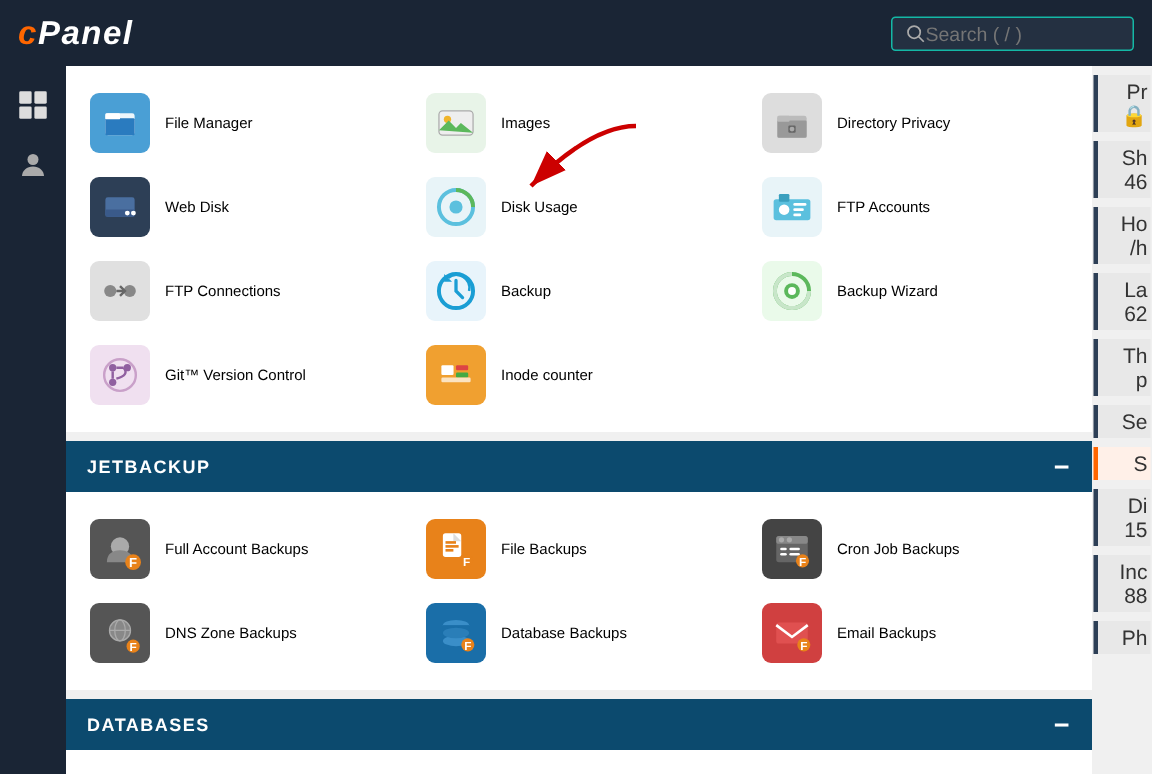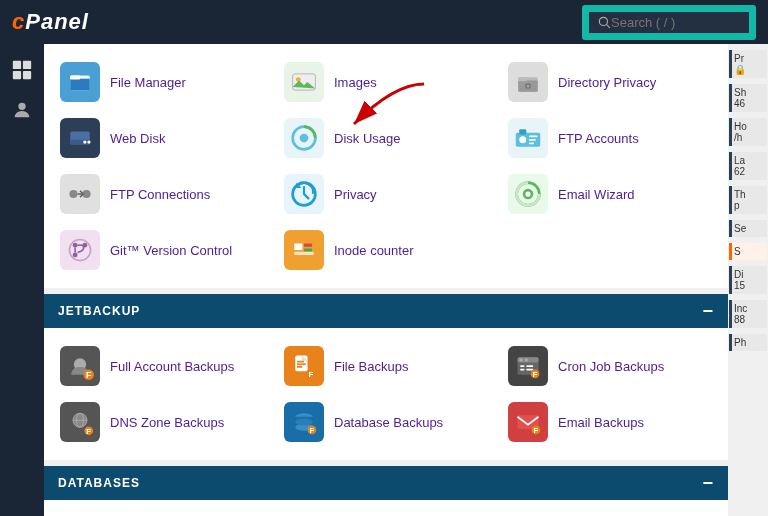--- a/index.html
+++ b/index.html
@@ -20,21 +20,21 @@
       font-size: 22px;
       font-style: italic;
       font-weight: bold;
       letter-spacing: 1px;
     }
     .header-logo span { color: #ff6600; }
     .header-search {
       display: flex;
       align-items: center;
       background: #243041;
-      border: 7px solid #14b8a6;
+      border: 1px solid #14b8a6;
       border-radius: 3px;
       padding: 3px 8px;
       color: #aaa;
       font-size: 13px;
     }
     .header-search input {
       background: transparent;
       border: none;
       outline: none;
       color: #aaa;
@@ -119,22 +119,22 @@
     .icon-img {
       width: 40px;
       height: 40px;
       flex-shrink: 0;
       display: flex;
       align-items: center;
       justify-content: center;
       border-radius: 6px;
     }
     .icon-label {
-      font-size: 13px;
-      color: #4c1d95;
+      font-size: 10px;
+      color: #000000;
     }
 
     
     .right-sidebar {
       width: 40px;
       background: #f0f0f0;
       display: flex;
       flex-direction: column;
       align-items: center;
       padding-top: 6px;
@@ -149,21 +149,21 @@
       width: 38px;
       padding: 3px 2px;
       font-size: 9px;
       color: #333;
       text-align: left;
       border-left: 3px solid #2d3f56;
       margin-bottom: 2px;
       cursor: pointer;
     }
     .sidebar-block.orange { border-color: #ff6600; }
-    .sidebar-block span { display: block; font-size: 10px; }
+    .sidebar-block span { display: block; font-size: 14px; text-align: right; }
 
     
     .main::-webkit-scrollbar { width: 6px; }
     .main::-webkit-scrollbar-thumb { background: #aaa; border-radius: 3px; }
     .icon-grid-wrapper {
       position: relative;
     }
     .red-arrow-svg {
       position: absolute;
       top: 30px;
@@ -310,33 +310,33 @@
 
           <div class="icon-item">
             <div class="icon-img" style="background:#e8f4fb;">
               <svg width="28" height="28" viewBox="0 0 32 32">
                   <circle cx="16" cy="16" r="13" fill="none" stroke="#1a9ed4" stroke-width="3"></circle>
                   <path d="M16 8 v8 l5 5" stroke="#1a9ed4" stroke-width="2.5" fill="none" stroke-linecap="round"></path>
                   <path d="M10 6 A10 10 0 0 1 26 16" fill="none" stroke="#1a9ed4" stroke-width="2"></path>
                   <path d="M10 6 l-3-3 0 6 6 0 z" fill="#1a9ed4"></path>
                 </svg>
             </div>
-            <span class="icon-label">Privacy</span>
+            <span class="icon-label">Backup</span>
           </div>
 
           <div class="icon-item">
             <div class="icon-img" style="background:#eafaea;">
               <svg width="28" height="28" viewBox="0 0 32 32">
                   <circle cx="16" cy="16" r="13" fill="none" stroke="#5cb85c" stroke-width="3"></circle>
                   <path d="M16 3 A13 13 0 1 0 29 16" fill="none" stroke="#c8e6c9" stroke-width="3"></path>
                   <circle cx="16" cy="16" r="6" fill="#5cb85c"></circle>
                   <circle cx="16" cy="16" r="3" fill="white"></circle>
                 </svg>
             </div>
-            <span class="icon-label">Email Wizard</span>
+            <span class="icon-label">Backup Wizard</span>
           </div>
 
           <div class="icon-item">
             <div class="icon-img" style="background:#f0e0f0;">
               <svg width="26" height="26" viewBox="0 0 32 32">
                   <circle cx="16" cy="16" r="13" fill="none" stroke="#c9a0c9" stroke-width="2"></circle>
                   <circle cx="10" cy="22" r="3" fill="#9060a0"></circle>
                   <circle cx="22" cy="10" r="3" fill="#9060a0"></circle>
                   <circle cx="10" cy="10" r="3" fill="#9060a0"></circle>
                   <line x1="10" y1="13" x2="10" y2="19" stroke="#9060a0" stroke-width="2"></line>

